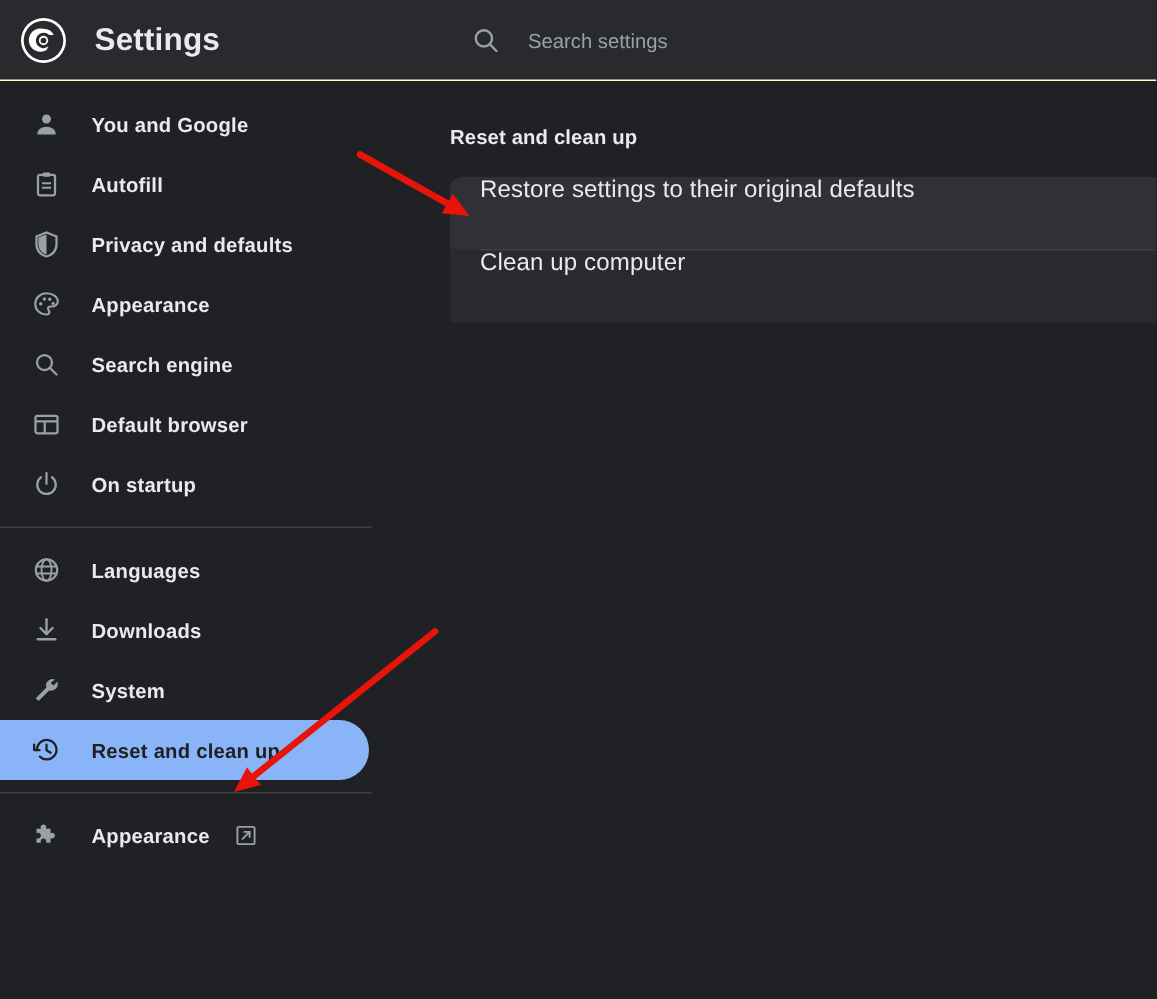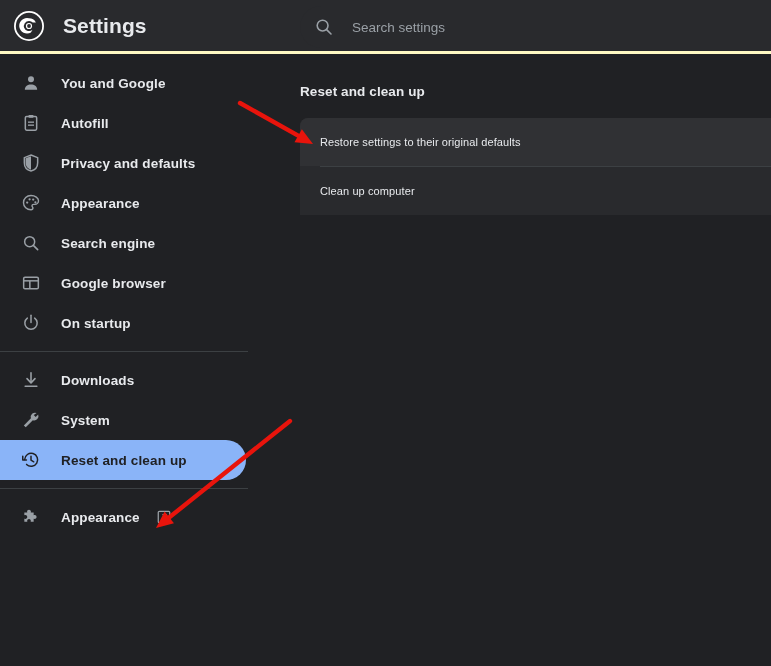--- a/index.html
+++ b/index.html
@@ -8,21 +8,21 @@
     background: #202124;
     font-family: "Liberation Sans", sans-serif;
     overflow: hidden;
   }
   #root { position: relative; width: 771px; height: 666px; background: #202124; }
 
   
   .header {
     position: absolute; left: 0; top: 0; width: 771px; height: 54px;
     background: #292a2d;
-    border-bottom: 3px solid #fef9c3;
+    border-bottom: 1px solid #fef9c3;
     display: flex; align-items: center;
   }
   .chrome-logo { margin-left: 13px; width: 32px; height: 32px; flex: none; }
   .app-title {
     margin-left: 18px;
     font-size: 21px; font-weight: bold; color: #e8eaed;
     letter-spacing: .1px;
   }
   .search-wrap {
     position: absolute; left: 300px; top: 6px;
@@ -74,23 +74,23 @@
     font-size: 13.5px; font-weight: bold; color: #e8eaed;
     letter-spacing: .1px;
   }
   .card {
     position: absolute; left: 10px; top: 64px; right: 0;
     background: #292a2d;
     border-radius: 8px 0 0 0;
     overflow: hidden;
   }
   .card-row {
-    position: relative; height: 48px; display: flex; align-items: center;
+    position: relative; height: 48px; display: flex; align-items: flex-start;
     cursor: pointer;
-    color: #e8eaed; font-size: 11px; letter-spacing: .1px;
+    color: #e8eaed; font-size: 16px; letter-spacing: .1px;
   }
   .card-row .rtxt { margin-left: 20px; }
   .card-row.hovered { background: #303134; }
   .card-div { height: 1px; background: #3c4043; margin-left: 20px; }
 
   
   .arrows { position: absolute; left: 0; top: 0; width: 771px; height: 666px; pointer-events: none; }
 </style>
 </head>
 <body>
@@ -160,30 +160,39 @@
                 <line x1="14.8" y1="14.8" x2="20" y2="20" stroke="#9aa0a6" stroke-width="1.9" stroke-linecap="round"></line>
           </svg></span>
         <span class="lbl">Search engine</span>
       </div>
       <div class="nav-item">
         <span class="ic"><svg viewBox="0 0 24 24" width="20" height="20">
             <rect x="3.2" y="5" width="17.6" height="14" rx="1.6" fill="none" stroke="#9aa0a6" stroke-width="1.8"></rect>
                 <line x1="3.2" y1="9.4" x2="20.8" y2="9.4" stroke="#9aa0a6" stroke-width="1.8"></line>
                 <line x1="10.6" y1="9.4" x2="10.6" y2="19" stroke="#9aa0a6" stroke-width="1.8"></line>
           </svg></span>
-        <span class="lbl">Google browser</span>
+        <span class="lbl">Default browser</span>
       </div>
       <div class="nav-item">
         <span class="ic"><svg viewBox="0 0 24 24" width="20" height="20">
             <path d="M7.6 6.2a7.4 7.4 0 1 0 8.8 0" fill="none" stroke="#9aa0a6" stroke-width="1.8" stroke-linecap="round"></path>
                 <line x1="12" y1="2.8" x2="12" y2="11.4" stroke="#9aa0a6" stroke-width="1.8" stroke-linecap="round"></line>
           </svg></span>
         <span class="lbl">On startup</span>
       </div>
       <div class="nav-sep"></div>
+      <div class="nav-item">
+        <span class="ic"><svg viewBox="0 0 24 24" width="20" height="20">
+            <circle cx="12" cy="12" r="8.6" fill="none" stroke="#9aa0a6" stroke-width="1.7"></circle>
+                <ellipse cx="12" cy="12" rx="4" ry="8.6" fill="none" stroke="#9aa0a6" stroke-width="1.5"></ellipse>
+                <line x1="3.5" y1="9.2" x2="20.5" y2="9.2" stroke="#9aa0a6" stroke-width="1.5"></line>
+                <line x1="3.5" y1="14.8" x2="20.5" y2="14.8" stroke="#9aa0a6" stroke-width="1.5"></line>
+          </svg></span>
+        <span class="lbl">Languages</span>
+      </div>
       <div class="nav-item">
         <span class="ic"><svg viewBox="0 0 24 24" width="20" height="20">
             <line x1="12" y1="3.4" x2="12" y2="14.6" stroke="#9aa0a6" stroke-width="1.9" stroke-linecap="round"></line>
                 <path d="M7.2 10.4 12 15.4l4.8-5" fill="none" stroke="#9aa0a6" stroke-width="1.9" stroke-linecap="round" stroke-linejoin="round"></path>
                 <line x1="5" y1="19.4" x2="19" y2="19.4" stroke="#9aa0a6" stroke-width="1.9" stroke-linecap="round"></line>
           </svg></span>
         <span class="lbl">Downloads</span>
       </div>
       <div class="nav-item">
         <span class="ic"><svg viewBox="0 0 24 24" width="20" height="20">

